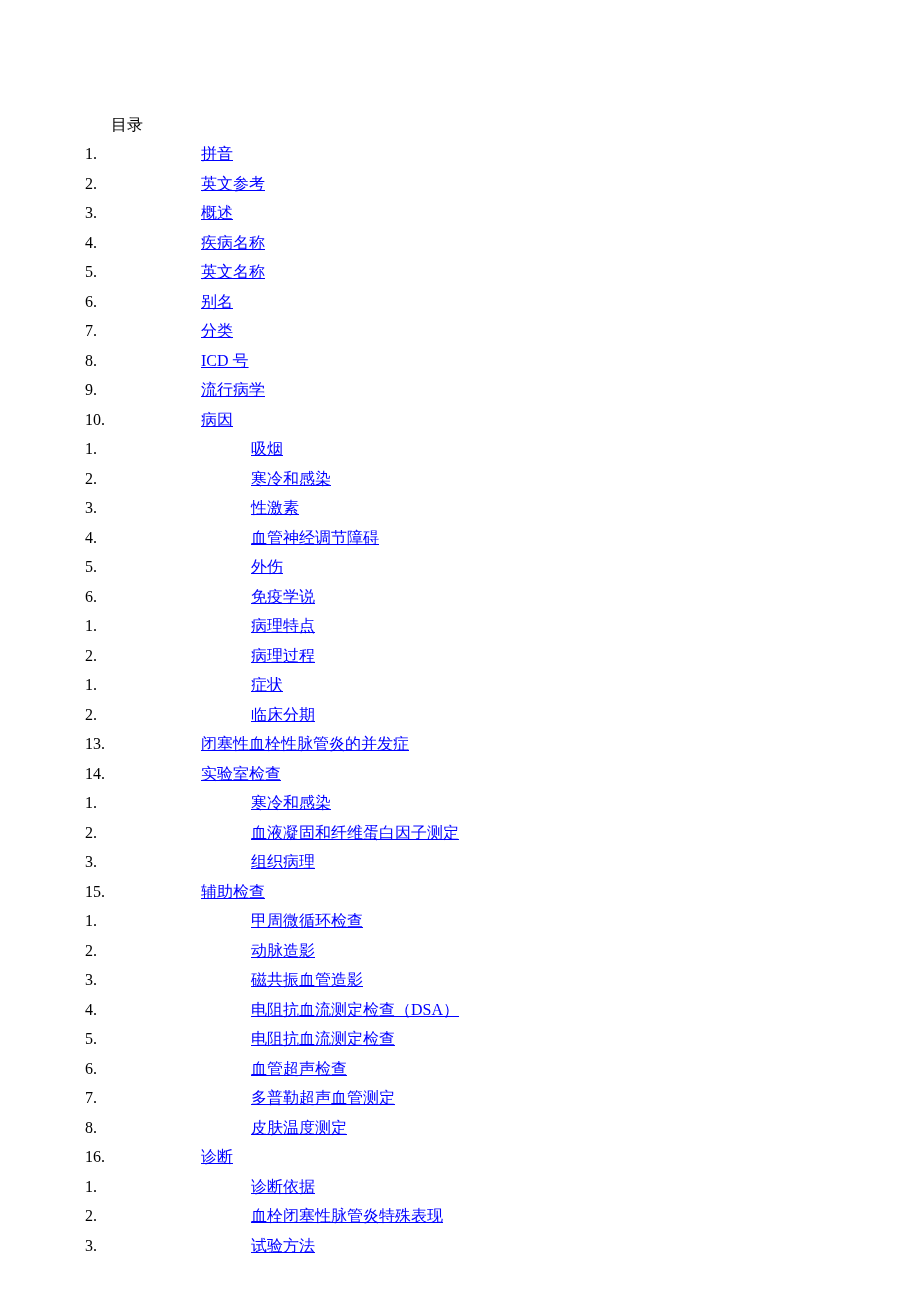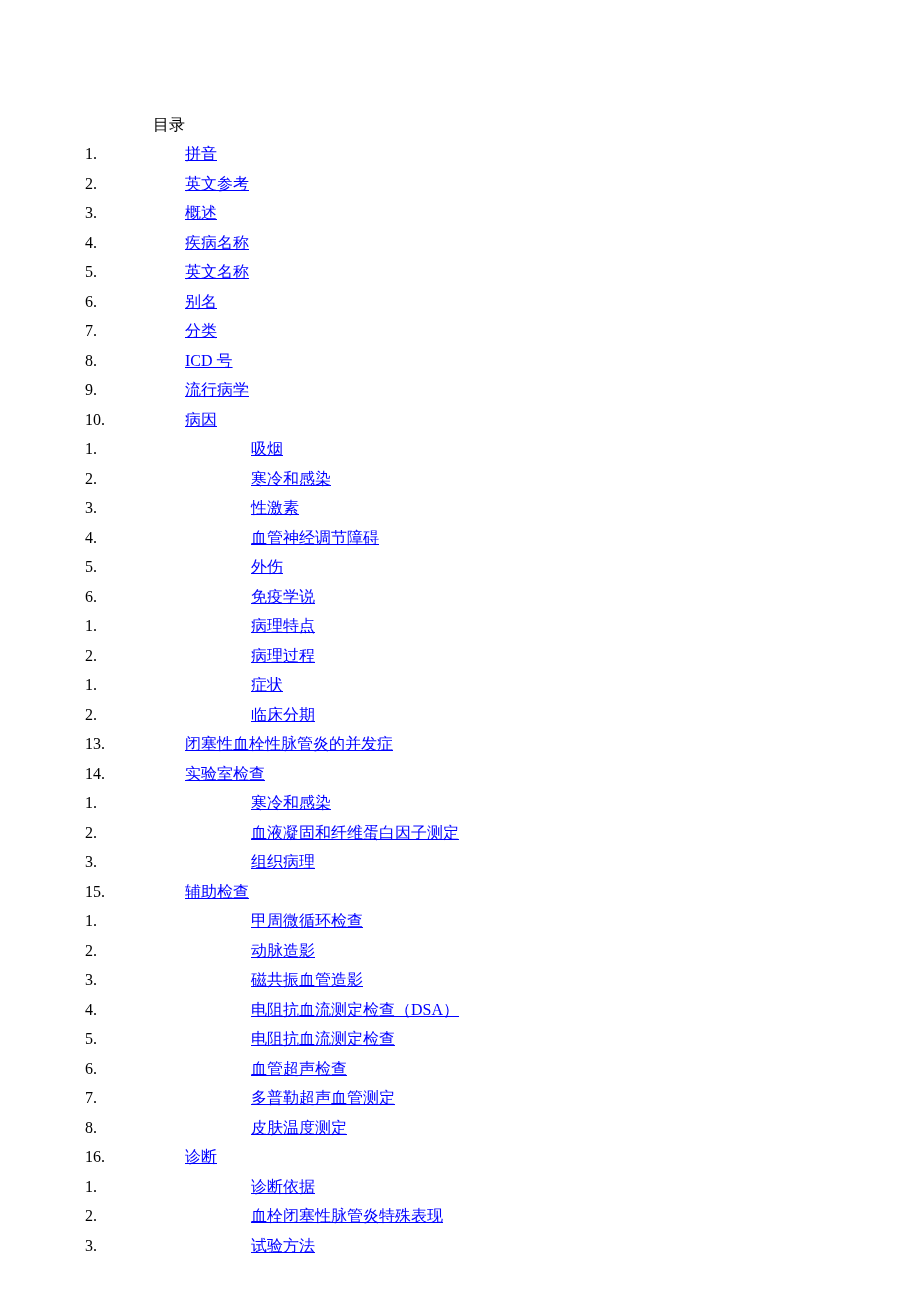--- a/index.html
+++ b/index.html
@@ -10,21 +10,21 @@
       font-size: 16px;
       color: #000000;
     }
     .page {
       width: 920px;
       min-height: 1302px;
       padding: 115px 85px 60px 85px;
       box-sizing: border-box;
     }
     .heading {
-      margin-left: 68px;
+      margin-left: 26px;
       margin-bottom: 6px;
       font-size: 16px;
       color: #000000;
     }
     .toc-item {
       display: flex;
       align-items: baseline;
       margin-bottom: 5.5px;
       line-height: 1.5;
     }
@@ -33,21 +33,21 @@
       text-align: left;
       color: #000000;
       flex-shrink: 0;
     }
     .toc-link {
       color: #0000ff;
       text-decoration: underline;
       cursor: pointer;
     }
     .level-1 .toc-link {
-      margin-left: 0;
+      margin-left: 16px;
     }
     .level-2 .toc-number {
       width: 150px;
     }
     .level-2 .toc-link {
       margin-left: 16px;
     }
   </style>
 </head>
 <body>

